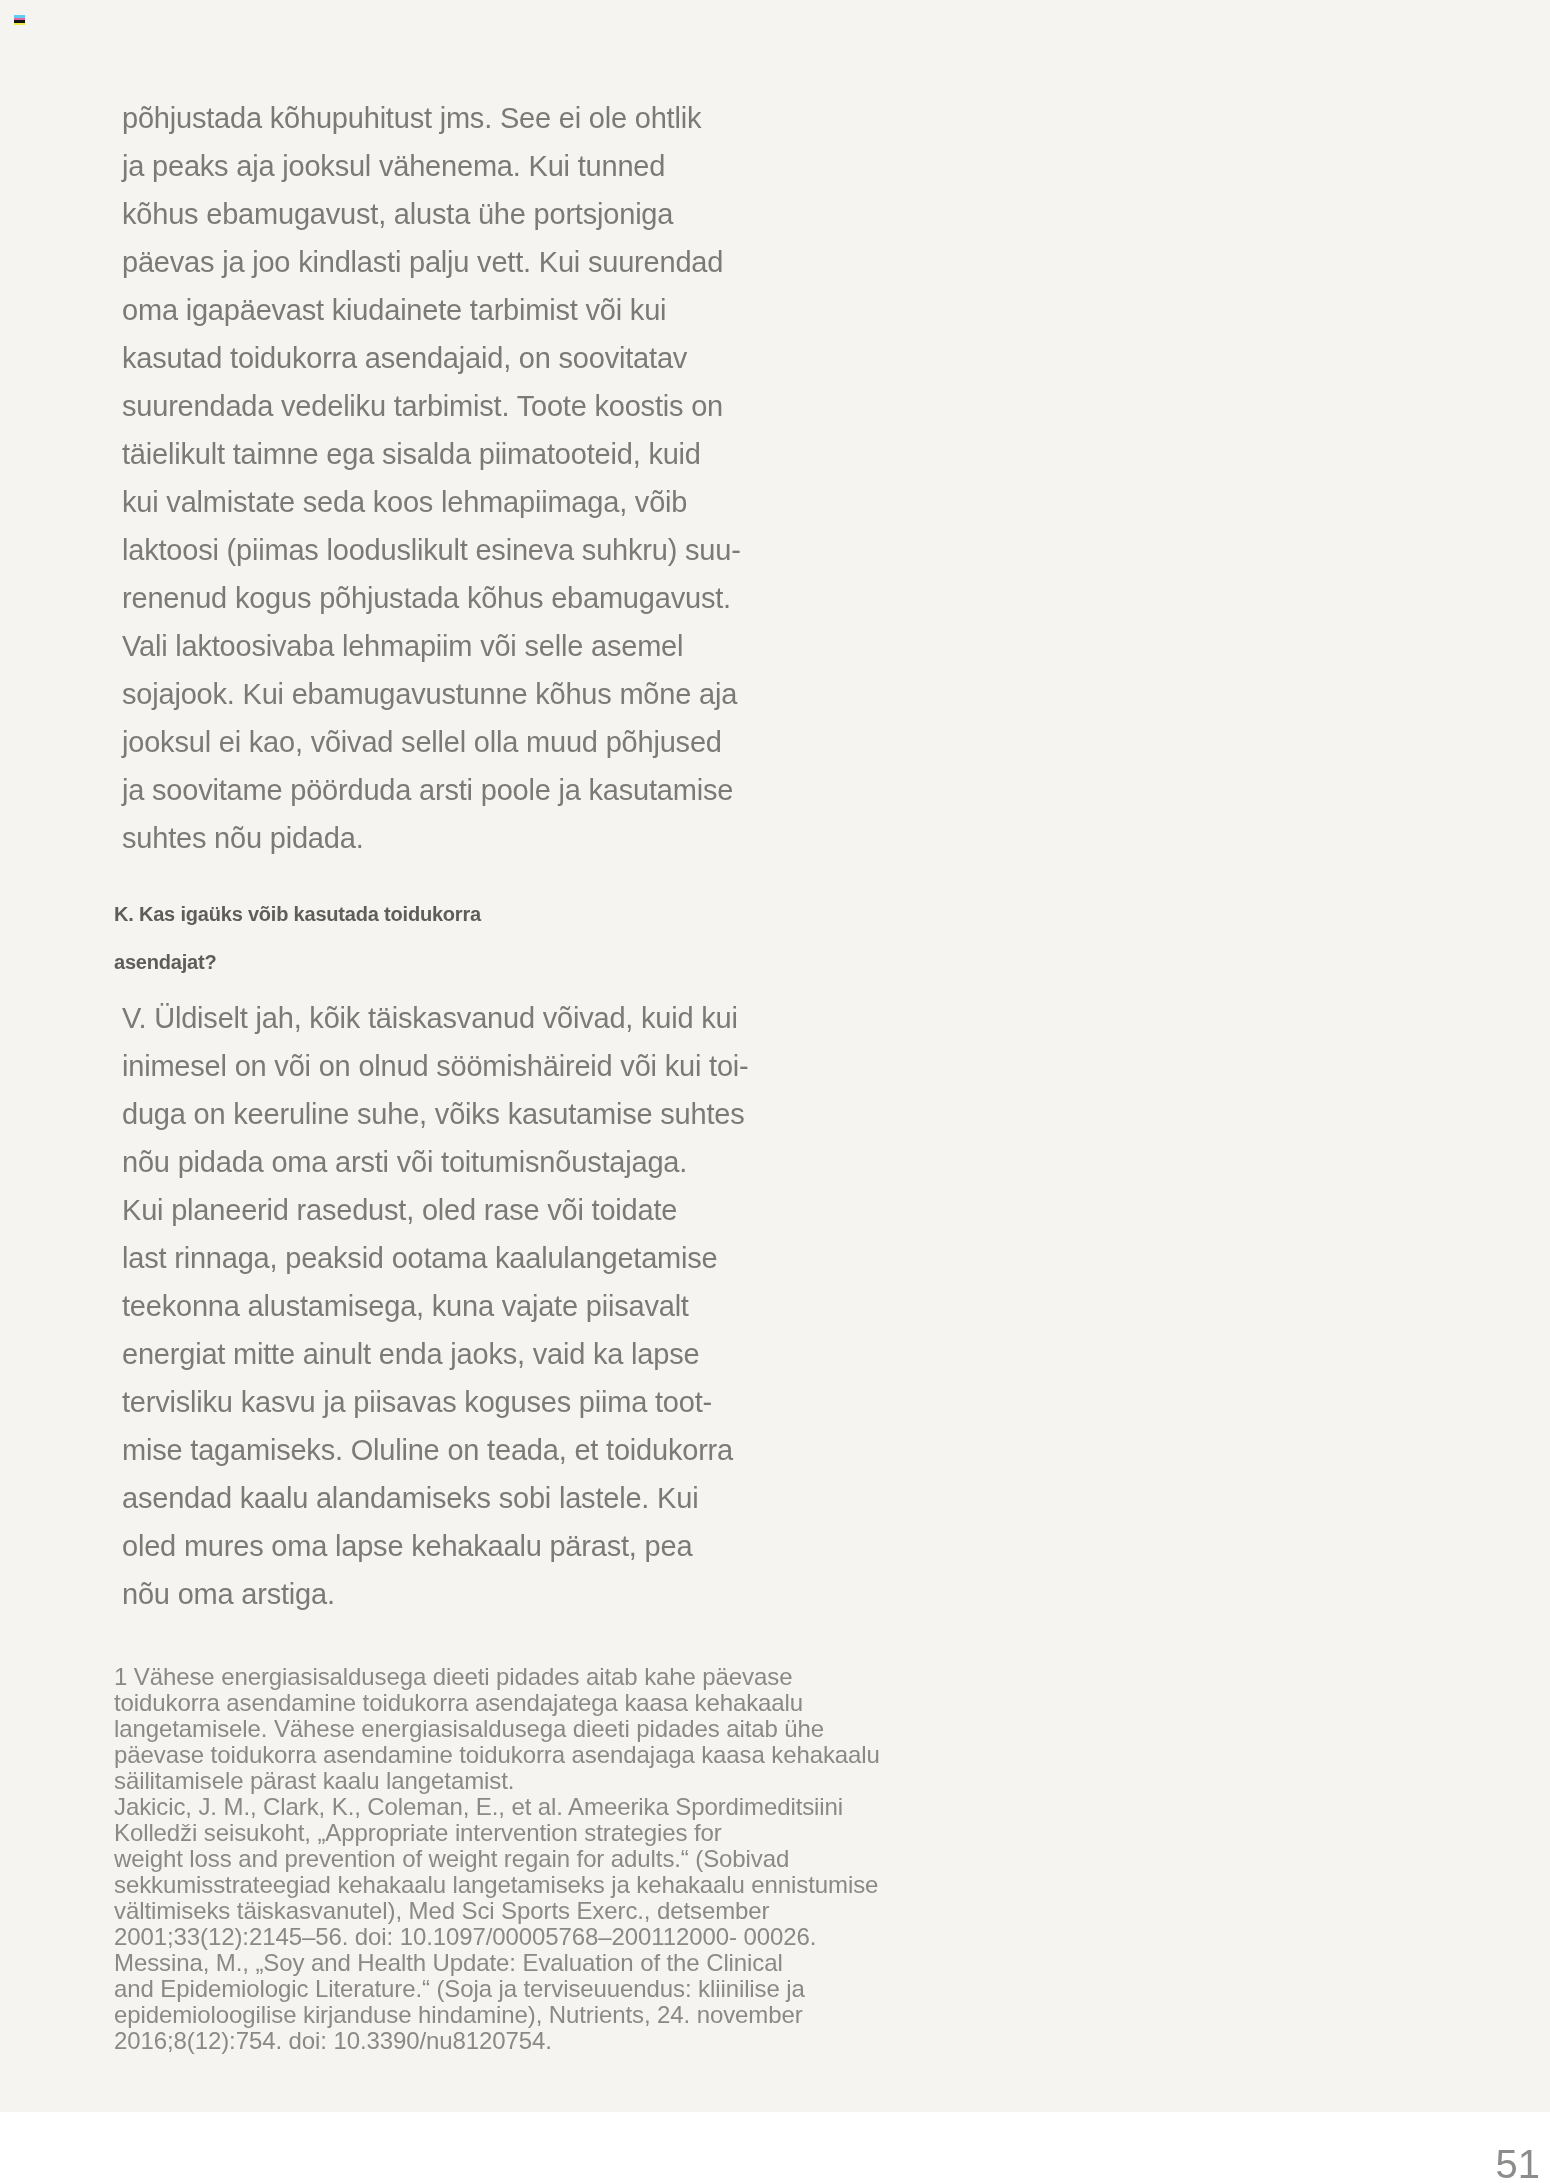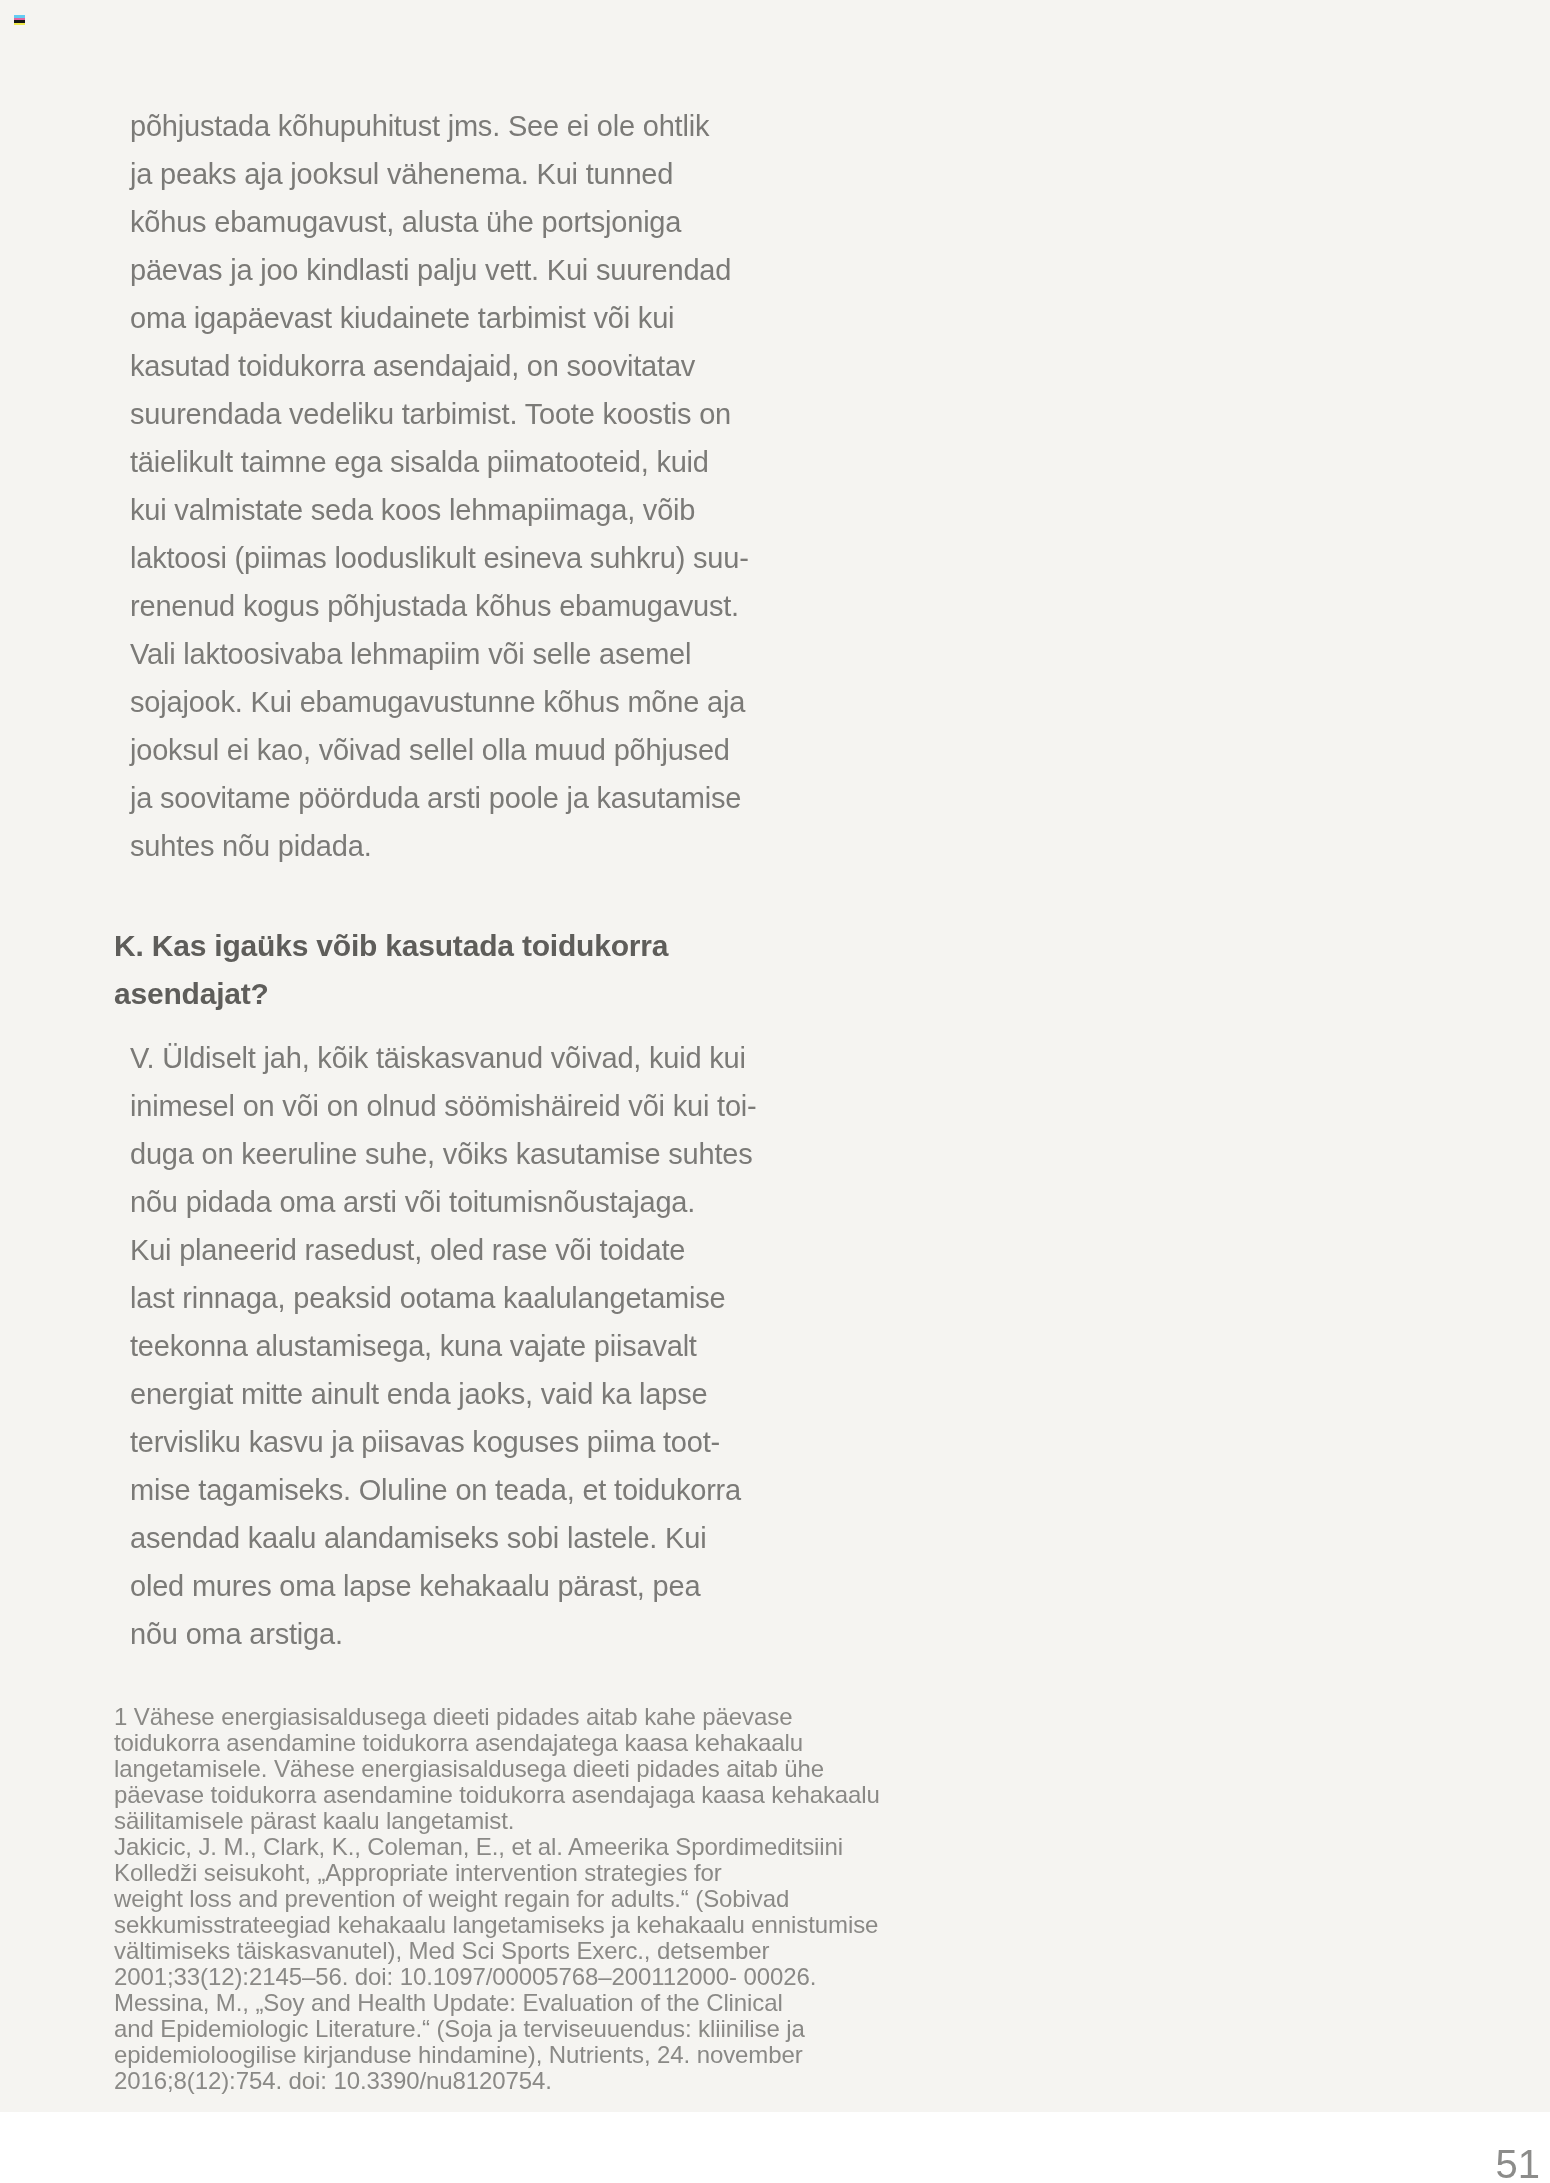--- a/index.html
+++ b/index.html
@@ -27,31 +27,31 @@
     width: 100%;
     height: 2.5px;
   }
   .article {
     position: absolute;
     left: 114px;
     top: 86px;
     width: 800px;
   }
   .body-para {
-    margin: 16px;
+    margin: 8px;
     font-size: 29px;
     font-weight: 300;
     line-height: 48px;
     letter-spacing: -0.2px;
     color: #7b7a77;
     white-space: pre-line;
   }
   .heading {
-    margin: 52px 0 0 0;
-    font-size: 30px;
+    margin: 28px 0 0 0;
+    font-size: 20px;
     font-weight: 700;
     line-height: 48px;
     letter-spacing: -0.2px;
     color: #5e5d5a;
     white-space: pre-line;
   }
   .footnotes {
     margin: 46px 0 0 0;
     font-size: 24px;
     font-weight: 300;

